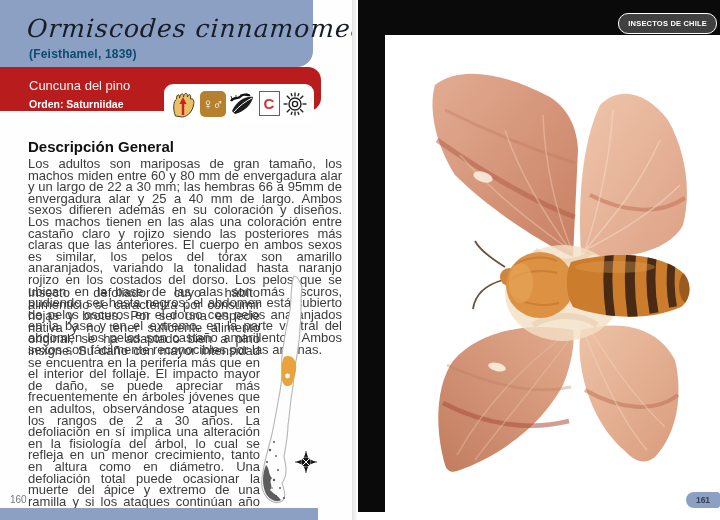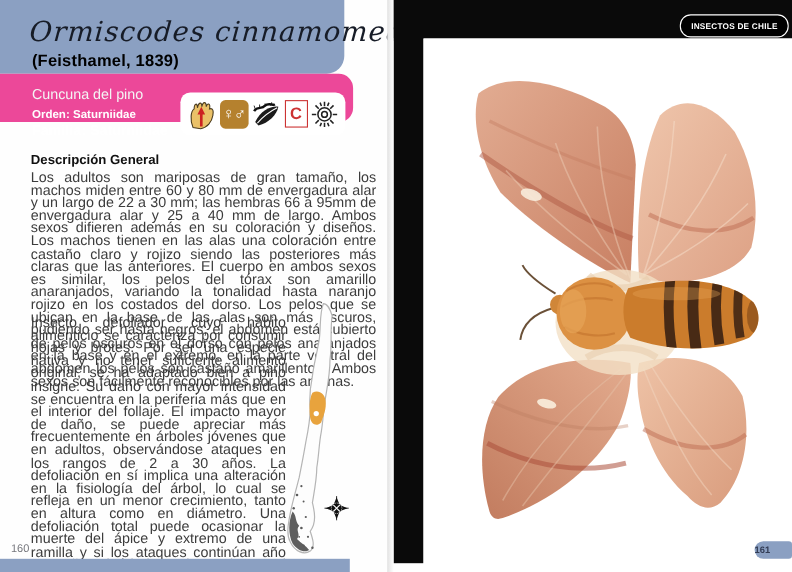--- a/index.html
+++ b/index.html
@@ -7,63 +7,63 @@
           font-family:"Liberation Sans",sans-serif;background:#fff;}
 
   
   .left-page{position:absolute;left:0;top:0;width:352px;height:520px;background:#fefefe;}
   .blue-band{position:absolute;left:0;top:0;width:313px;height:67px;background:#8ba0c2;
              border-radius:0 0 16px 0;}
   .species-title{position:absolute;left:27px;top:14px;width:285px;
                  font-family:"DejaVu Serif",serif;font-style:italic;
                  font-size:25px;letter-spacing:1px;color:#171c27;white-space:nowrap;
                  transform:skewX(-4deg);}
-  .species-author{position:absolute;left:29px;top:47px;color:#000000;
-                  font-size:15px;font-weight:bold;letter-spacing:.2px;}
-  .black-band{position:absolute;left:0;top:67px;width:321px;height:44px;background:#ec4899;
+  .species-author{position:absolute;left:29px;top:47px;color:#0c4a6e;
+                  font-size:12px;font-weight:bold;letter-spacing:.2px;}
+  .black-band{position:absolute;left:0;top:67px;width:321px;height:44px;background:#b91c1c;
               border-radius:0 13px 13px 0;}
   .common-name{position:absolute;left:29px;top:11px;color:#f4f4f4;font-size:13px;}
   .order-line{position:absolute;left:29px;top:31px;color:#fff;font-size:10.5px;font-weight:bold;}
   .family-line{position:absolute;left:29px;top:44px;color:#fff;font-size:13px;font-weight:bold;}
   .icon-box{position:absolute;left:164px;top:17px;width:150px;height:39px;background:#fff;
             border-radius:9px;display:flex;align-items:center;justify-content:space-between;
             padding:2px 6px;box-sizing:border-box;}
   .icon-box .ic{display:flex;align-items:center;justify-content:center;}
   .ic-sexes{width:26px;height:26px;background:#b5812e;border-radius:5px;color:#fff;
             font-size:15px;font-weight:bold;line-height:26px;text-align:center;letter-spacing:-1px;}
   .ic-conservation{width:21px;height:25px;background:#fff;border:1.5px solid #cc3333;
             box-sizing:border-box;color:#cc3333;font-size:15px;font-weight:bold;
             display:flex;align-items:center;justify-content:center;}
 
   .text-col{position:absolute;left:28px;top:138px;width:314px;color:#3c3c3c;}
-  .sec-heading{font-size:12px;font-weight:bold;color:#101010;margin:0 0 3px 0;}
+  .sec-heading{font-size:15px;font-weight:bold;color:#101010;margin:0 0 3px 0;}
   .sec-body{font-size:13px;line-height:11.6px;text-align:justify;margin:0;}
   .habitat-col{position:absolute;left:28px;top:287px;width:232px;color:#3c3c3c;}
 
   .map-wrap{position:absolute;left:254px;top:274px;width:72px;height:236px;}
 
   .footer-band{position:absolute;left:0;top:508px;width:318px;height:12px;background:#8ba0c2;}
   .page-num-left{position:absolute;left:10px;top:494px;font-size:10px;color:#76777d;}
 
   
   .gutter{position:absolute;left:352px;top:0;width:6px;height:520px;
           background:linear-gradient(90deg,#e2e2e2,#ffffff);}
 
   
   .right-page{position:absolute;left:358px;top:0;width:362px;height:520px;background:#ffffff;}
   .frame-left{position:absolute;left:0;top:0;width:27px;height:512px;background:#0a0a0a;}
   .frame-top{position:absolute;left:0;top:0;width:362px;height:35px;background:#0a0a0a;}
   .series-pill{position:absolute;right:3px;top:13px;height:19px;border:1px solid #fff;
                border-radius:10px;display:flex;align-items:center;padding:0 9px;
-               background:#000000;white-space:nowrap;}
+               background:#404040;white-space:nowrap;}
   .series-bold{color:#ffffff;font-size:7.5px;font-weight:bold;letter-spacing:.2px;}
   .series-rest{color:#a9b6d3;font-size:7.5px;font-weight:bold;margin-left:3px;letter-spacing:.2px;}
   .photo-area{position:absolute;left:27px;top:35px;width:335px;height:485px;background:#fff;}
   .page-pill{position:absolute;right:0;top:492px;width:34px;height:16px;background:#8ba0c2;
-             border-radius:8px 3px 3px 8px;display:flex;align-items:center;
+             border-radius:8px 3px 3px 8px;display:flex;align-items:center;justify-content:center;
              font-size:8.5px;font-weight:bold;color:#333d55;margin-left:15px;}
 </style>
 </head>
 <body>
 
 <div class="spread">
 
   <div class="left-page">
 
     <div class="blue-band">

